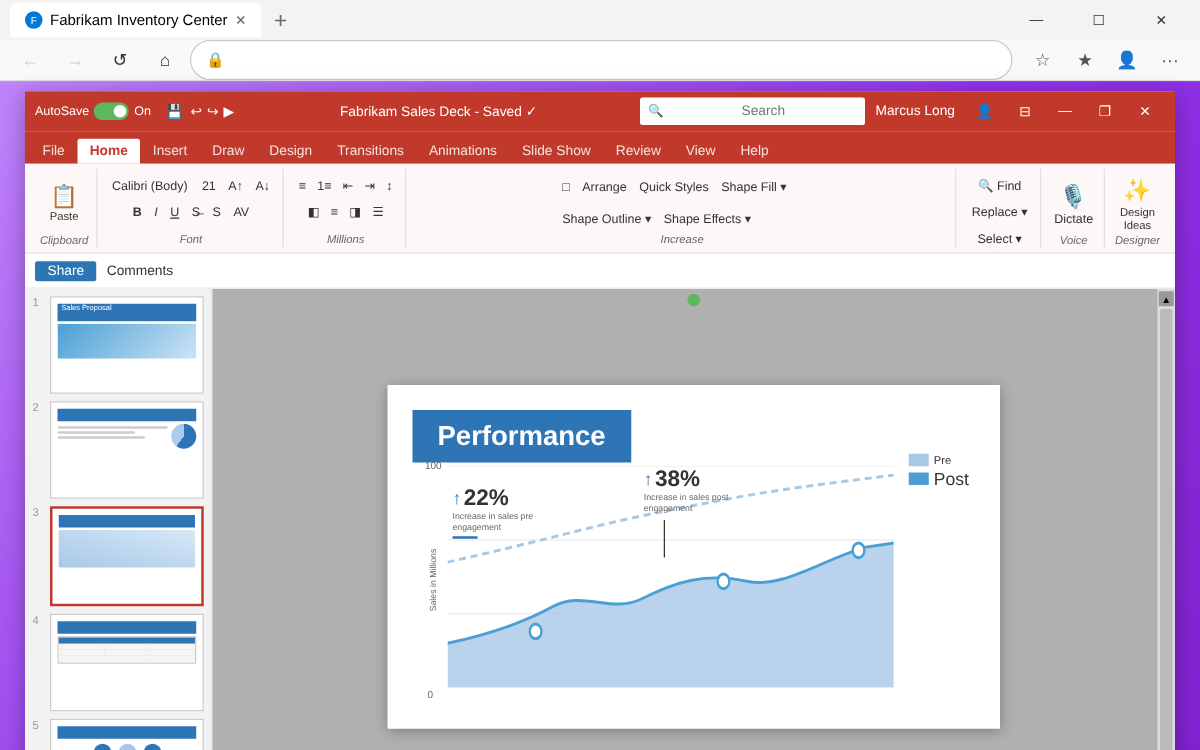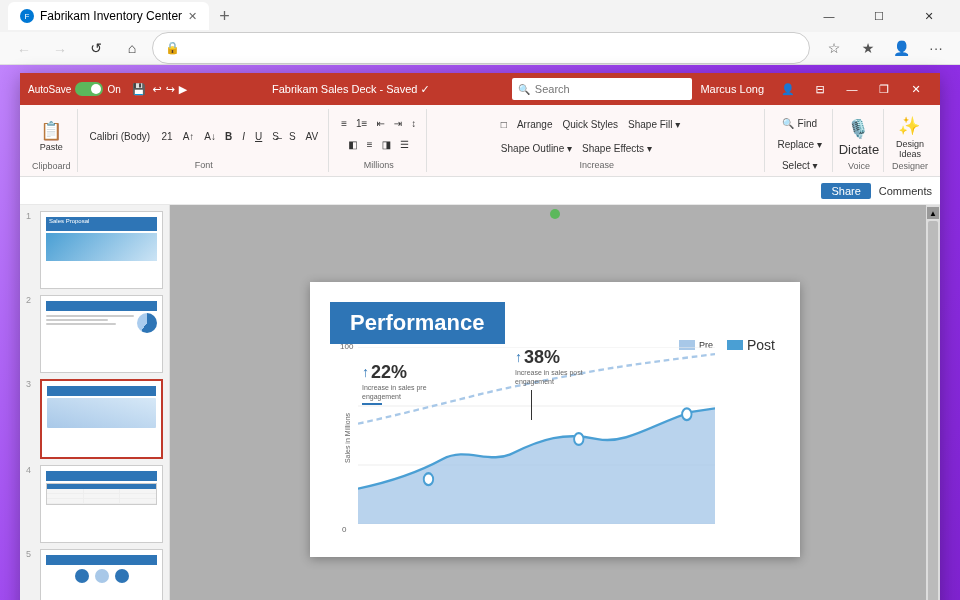--- a/index.html
+++ b/index.html
@@ -37,45 +37,45 @@
     .ppt-window-btns { display: flex; margin-left: 8px; }
     .ppt-win-btn { width: 32px; height: 32px; border: none; background: none; color: white; cursor: pointer; display: flex; align-items: center; justify-content: center; font-size: 11px; }
 
     .ppt-ribbon-tabs { background: #c0392b; display: flex; align-items: flex-end; padding: 0 4px; height: 26px; }
     .ribbon-tab { padding: 4px 10px; font-size: 11px; color: rgba(255,255,255,0.85); cursor: pointer; border-radius: 2px 2px 0 0; }
     .ribbon-tab.active { background: white; color: #c0392b; font-weight: 600; }
 
     .ppt-ribbon { background: #fdf7f7; border-bottom: 1px solid #e0e0e0; display: flex; align-items: center; padding: 4px 6px; height: 72px; gap: 2px; }
     .ribbon-group { display: flex; flex-direction: column; align-items: center; padding: 0 6px; border-right: 1px solid #e0e0e0; height: 100%; justify-content: space-between; }
     .ribbon-group:last-child { border-right: none; }
-    .ribbon-group-label { font-size: 9px; color: #666; margin-top: auto; padding-bottom: 2px; }
+    .ribbon-group-label { font-size: 9px; color: #666; margin-top: auto; padding-bottom: 2px; font-style: italic; }
     .ribbon-group-content { display: flex; gap: 2px; align-items: center; flex: 1; padding-top: 4px; }
     .ribbon-btn { display: flex; flex-direction: column; align-items: center; justify-content: center; width: 36px; height: 48px; border: none; background: none; cursor: pointer; border-radius: 3px; font-size: 9px; color: #333; gap: 2px; }
     .ribbon-icon { font-size: 18px; line-height: 1; }
     .ribbon-btn-small { height: 20px; padding: 0 4px; border: none; background: none; cursor: pointer; border-radius: 2px; font-size: 10px; color: #333; display: flex; align-items: center; }
 
     
-    .ppt-share-bar { background: white; height: 28px; display: flex; align-items: center; justify-content: flex-end; padding: 0 8px; gap: 8px; border-bottom: 1px solid #e8e8e8; }
+    .ppt-share-bar { background: white; height: 28px; display: flex; align-items: center; padding: 0 8px; gap: 8px; border-bottom: 1px solid #e8e8e8; }
     .share-btn { background: #2e75b6; color: white; border: none; border-radius: 2px; padding: 2px 10px; font-size: 11px; cursor: pointer; }
     .comments-btn { background: none; border: none; font-size: 11px; color: #333; cursor: pointer; }
 
     
     .ppt-main { display: flex; flex: 1; overflow: hidden; }
     .ppt-slides-panel { width: 150px; background: #f2f2f2; border-right: 1px solid #e0e0e0; overflow-y: auto; padding: 6px; display: flex; flex-direction: column; gap: 6px; }
     .slide-thumb { background: white; border: 1px solid #ccc; cursor: pointer; position: relative; padding: 2px; }
     .slide-thumb.active { border: 2px solid #c0392b; }
     .slide-thumb-img { width: 100%; height: 72px; overflow: hidden; position: relative; background: white; }
 
     .ppt-canvas-area { flex: 1; background: #b0b0b0; display: flex; align-items: center; justify-content: center; position: relative; overflow: hidden; }
     .ppt-slide { width: 490px; height: 275px; background: white; position: relative; box-shadow: 0 2px 10px rgba(0,0,0,0.3); }
 
     
     .slide-header { background: #2e75b6; position: absolute; top: 20px; left: 20px; padding: 8px 20px; }
     .slide-header-text { color: white; font-size: 22px; font-weight: 600; }
-    .chart-legend { position: absolute; top: 0; right: 10px; display: flex; flex-direction: row; gap: 14px; }
+    .chart-legend { position: absolute; top: 0; right: 10px; display: flex; flex-direction: column; gap: 2px; }
     .legend-item { display: flex; align-items: center; gap: 4px; font-size: 9px; color: #333; }
     .legend-color { width: 16px; height: 10px; }
     .mini-line { background: #ccc; height: 2px; margin: 2px 0; border-radius: 1px; }
     .mini-chart { background: #d6e8f7; height: 30px; margin: 2px 4px; border-radius: 1px; }
     .mini-pie { width: 20px; height: 20px; border-radius: 50%; background: conic-gradient(#2e75b6 0 60%, #aaccee 60% 100%); position: absolute; right: 6px; top: 10px; }
     .mini-table-row { display: flex; border-bottom: 1px solid #eee; }
     .mini-table-cell { flex: 1; height: 4px; border-right: 1px solid #eee; background: #f5f5f5; }
     .mini-table-cell:last-child { border-right: none; }
     .mini-circles { display: flex; justify-content: center; gap: 6px; margin-top: 4px; }
     .mini-circle { width: 14px; height: 14px; border-radius: 50%; background: #2e75b6; }
@@ -128,48 +128,61 @@
           <span>On</span>
         </div>
 
         <span style="color:white;font-size:11px;margin:0 4px;">💾</span>
         <span style="color:white;font-size:11px;margin:0 2px;">↩</span>
         <span style="color:white;font-size:11px;margin:0 2px;">↪</span>
         <span style="color:white;font-size:11px;margin:0 2px;">▶</span>
         <div class="ppt-title" style="font-size:11px;">Fabrikam Sales Deck - Saved ✓</div>
         <div class="ppt-search">
           <span style="font-size:10px;color:#999;">🔍</span>
-          <input type="text" style="border: none; outline: none; font-size: 11px; flex: 1 1 0%;" placeholder="Search">
+          <input type="text" style="border: none; outline: none; font-size: 11px; flex: 1 1 0%; text-align: center;" placeholder="Search">
         </div>
         <span class="ppt-user">Marcus Long</span>
         <div class="ppt-window-btns">
           <button class="ppt-win-btn">👤</button>
           <button class="ppt-win-btn">⊟</button>
           <button class="ppt-win-btn">—</button>
           <button class="ppt-win-btn">❐</button>
           <button class="ppt-win-btn close">✕</button>
         </div>
       </div>
 
+      <div class="ppt-ribbon-tabs">
+        <span class="ribbon-tab">File</span>
+        <span class="ribbon-tab active">Home</span>
+        <span class="ribbon-tab">Insert</span>
+        <span class="ribbon-tab">Draw</span>
+        <span class="ribbon-tab">Design</span>
+        <span class="ribbon-tab">Transitions</span>
+        <span class="ribbon-tab">Animations</span>
+        <span class="ribbon-tab">Slide Show</span>
+        <span class="ribbon-tab">Review</span>
+        <span class="ribbon-tab">View</span>
+        <span class="ribbon-tab">Help</span>
+      </div>
 
       <div class="ppt-ribbon" style="overflow:hidden;">
 
         <div class="ribbon-group">
           <div class="ribbon-group-content">
             <button class="ribbon-btn">
               <span class="ribbon-icon">📋</span>
               <span style="font-size:9px;">Paste</span>
             </button>
           </div>
           <span class="ribbon-group-label">Clipboard</span>
         </div>
 
 
         <div class="ribbon-group">
-          <div class="ribbon-group-content" style="flex-direction:row;gap:1px;">
+          <div class="ribbon-group-content" style="flex-direction:column;gap:1px;">
             <div style="display:flex;gap:2px;align-items:center;">
               <button class="ribbon-btn-small" style="min-width:70px;">Calibri (Body)</button>
               <button class="ribbon-btn-small">21</button>
               <button class="ribbon-btn-small">A↑</button>
               <button class="ribbon-btn-small">A↓</button>
             </div>
             <div style="display:flex;gap:2px;align-items:center;">
               <button class="ribbon-btn-small" style="font-weight:bold;">B</button>
               <button class="ribbon-btn-small" style="font-style:italic;">I</button>
               <button class="ribbon-btn-small" style="text-decoration:underline;">U</button>
@@ -218,21 +231,21 @@
             <button class="ribbon-btn-small">Replace ▾</button>
             <button class="ribbon-btn-small">Select ▾</button>
           </div>
           <span class="ribbon-group-label">Editing</span>
         </div>
 
         <div class="ribbon-group">
           <div class="ribbon-group-content">
             <button class="ribbon-btn">
               <span style="font-size:18px;">🎙️</span>
-              <span style="font-size:13px;">Dictate</span>
+              <span style="font-size:10px;">Dictate</span>
             </button>
           </div>
           <span class="ribbon-group-label">Voice</span>
         </div>
 
         <div class="ribbon-group">
           <div class="ribbon-group-content">
             <button class="ribbon-btn">
               <span style="font-size:18px;">✨</span>
               <span style="font-size:9px;">Design Ideas</span>

